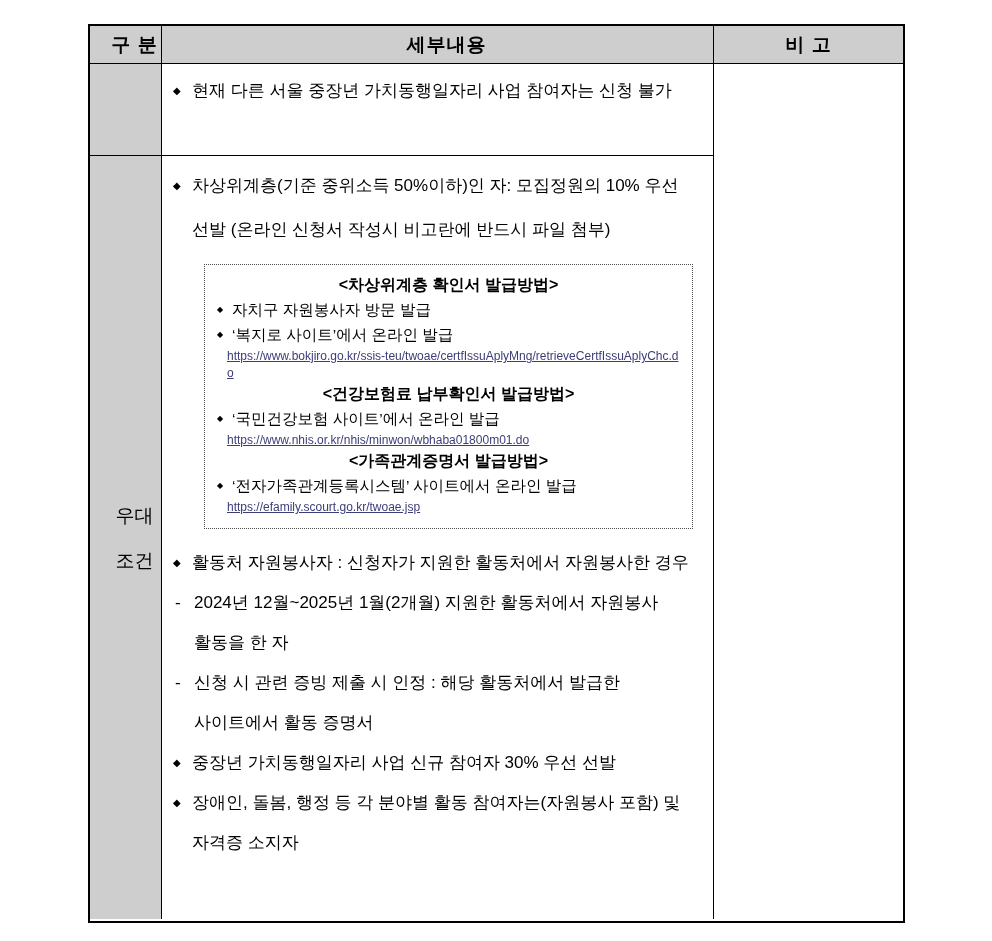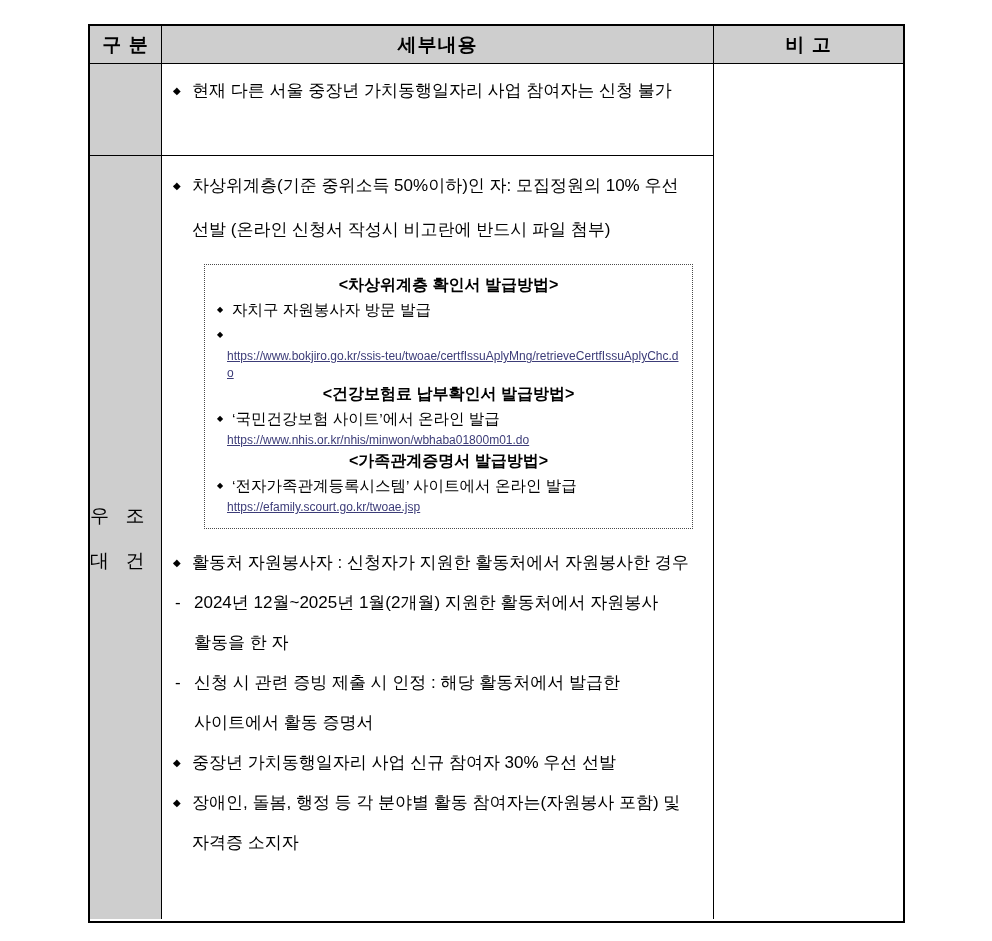--- a/index.html
+++ b/index.html
@@ -13,30 +13,30 @@
     font-family:"Liberation Sans","DejaVu Sans",sans-serif;color:#000;}
   .doc{position:relative;width:992px;height:941px;overflow:hidden;}
   .table{
     position:absolute;left:88px;top:24px;width:817px;height:899px;
     border:2px solid var(--border-color);
     display:grid;
     grid-template-columns:72px 552px 189px;
     grid-template-rows:38px 92px 763px;
   }
   .cell{overflow:hidden;}
-  .b-r{border-right:1px solid var(--border-color);}
+  .b-r{border-right:1px solid var(--border-color);padding-left:18px;}
   .b-b{border-bottom:1px solid var(--border-color);}
   .th{
     background:var(--header-bg);
     display:flex;align-items:center;justify-content:center;
     font-weight:bold;font-size:19px;letter-spacing:1px;
   }
   .cat{background:var(--header-bg);}
   .cat-pref{
-    display:flex;align-items:center;justify-content:center;
+    display:flex;flex-direction:column;align-items:center;justify-content:center;
     font-size:19px;line-height:45px;
   }
   .remarks-cell{background:#ffffff;grid-row:2 / span 2;grid-column:3;}
   .details{padding:8px 6px 0 8px;font-size:17px;word-break:keep-all;}
   .details-restriction{padding-top:4px;}
   .item{display:flex;line-height:45px;}
   .item .bullet{
     flex:0 0 22px;font-size:10px;line-height:inherit;
     display:inline-block;padding-left:3px;
   }
@@ -93,20 +93,21 @@
       </div>
 
       <div class="info-box">
         <div class="box-heading">&lt;차상위계층 확인서 발급방법&gt;</div>
         <div class="box-item">
           <span class="bullet">◆</span>
           <div class="itext">자치구 자원봉사자 방문 발급</div>
         </div>
         <div class="box-item">
           <span class="bullet">◆</span>
+          <div class="itext">‘복지로 사이트’에서 온라인 발급</div>
         </div>
         <div class="link-line">
           <a class="doclink">https://www.bokjiro.go.kr/ssis-teu/twoae/certfIssuAplyMng/retrieveCertfIssuAplyChc.do</a>
         </div>
 
         <div class="box-heading">&lt;건강보험료 납부확인서 발급방법&gt;</div>
         <div class="box-item">
           <span class="bullet">◆</span>
           <div class="itext">‘국민건강보험 사이트’에서 온라인 발급</div>
         </div>

